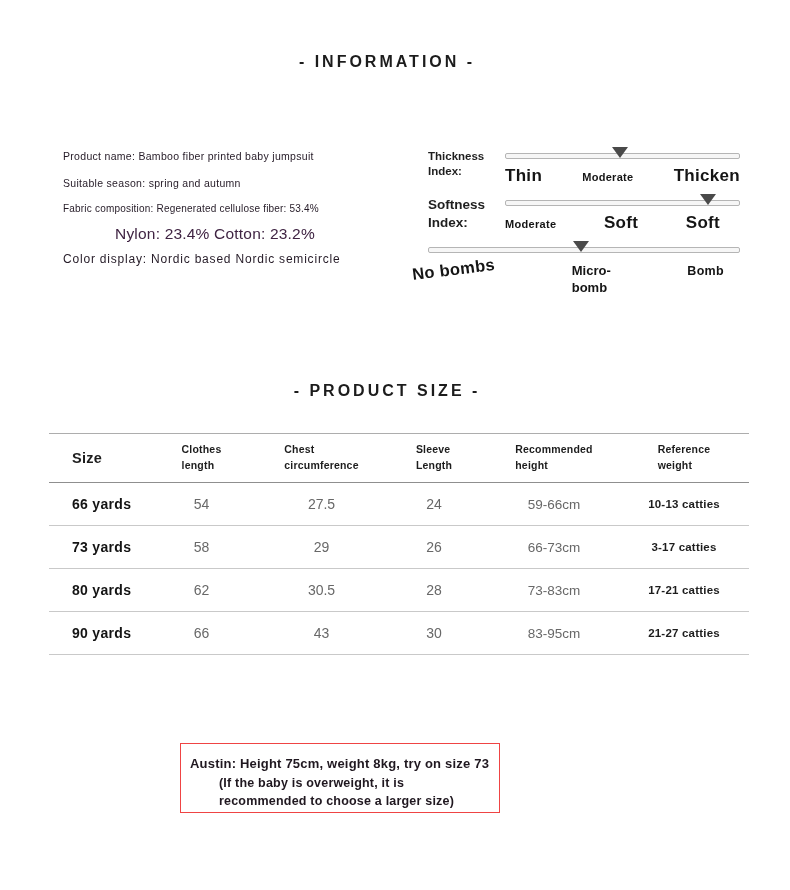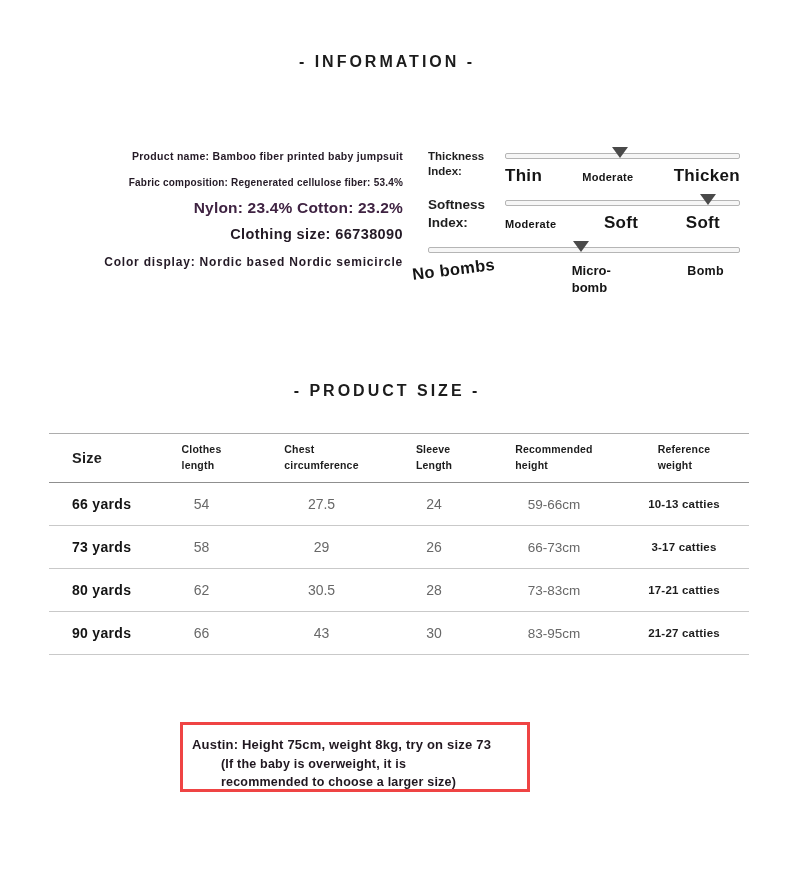--- a/index.html
+++ b/index.html
@@ -7,21 +7,21 @@
         font-family:"Liberation Sans",sans-serif;color:#231a26;}
 
   
   .section-title{position:absolute;left:-8px;width:790px;text-align:center;
         font-size:16px;font-weight:700;letter-spacing:3px;color:#1c1c1c;}
   .t-info{top:53px;}
   .t-size{top:382px;}
 
   
   .info-details{position:absolute;left:63px;top:150px;width:340px;}
-  .info-details p{margin:0;font-weight:700;color:#241a26;text-align:right;}
+  .info-details p{margin:0;font-weight:400;color:#241a26;}
   .d1{font-size:10.5px;letter-spacing:.3px;margin-bottom:15px !important;}
   .d2{font-size:10.5px;letter-spacing:.3px;margin-bottom:14px !important;}
   .d3{font-size:10px;letter-spacing:.2px;margin-bottom:11px !important;}
   .d4{font-size:15.5px;color:#3f2342 !important;margin:0 0 9px 52px !important;letter-spacing:.2px;}
   .d5{font-size:14.5px;letter-spacing:.4px;margin-bottom:13px !important;}
   .d6{font-size:12px;letter-spacing:.8px;}
 
   
   .sliders{position:absolute;left:388px;top:145px;width:312px;margin-left:40px;}
   .index-row{display:flex;margin-bottom:6px;}
@@ -56,38 +56,38 @@
   .size-table td{padding:0;vertical-align:middle;text-align:center;}
   .col-size{text-align:left !important;padding-left:23px !important;font-weight:700;
         font-size:14px;color:#141414;letter-spacing:.3px;}
   .val{color:#686868;font-size:14px;font-weight:400;}
   .val-cm{color:#686868;font-size:13.5px;font-weight:400;}
   .catties{font-weight:700;font-size:11.5px;color:#1d1d1d;letter-spacing:.2px;}
 
   
   .size-note{position:absolute;left:57px;top:666px;width:730px;font-size:12px;font-weight:700;
         color:#8d8d8d;line-height:1.55;white-space:pre-line;letter-spacing:.3px;}
-  .fit-box{position:absolute;left:180px;top:722px;width:350px;height:70px;
-        border:3px solid #ef4444;box-sizing:border-box;}
+  .fit-box{position:absolute;left:180px;top:743px;width:320px;height:70px;
+        border:1px solid #ef4444;box-sizing:border-box;}
   .fit-line1{margin:12px 0 0 9px;font-size:13px;font-weight:700;color:#201820;letter-spacing:.2px;}
   .fit-line2{margin:4px 0 0 38px;font-size:12.5px;font-weight:700;color:#201820;
         white-space:pre-line;line-height:1.4;letter-spacing:.2px;}
 </style>
 </head>
 <body>
 
 <div class="page">
 
   <div class="section-title t-info">- INFORMATION -</div>
 
   <div class="info-details">
     <p class="d1">Product name: Bamboo fiber printed baby jumpsuit</p>
+    <p class="d2">Suitable season: spring and autumn</p>
     <p class="d3">Fabric composition: Regenerated cellulose fiber: 53.4%</p>
     <p class="d4">Nylon: 23.4% Cotton: 23.2%</p>
-    <p class="d5">Clothing size: 66738090</p>
     <p class="d6">Color display: Nordic based Nordic semicircle</p>
   </div>
 
   <div class="sliders">
 
     <div class="index-row">
       <div class="index-label il-sm">Thickness
 Index:</div>
       <div class="slider">
         <div class="track">

